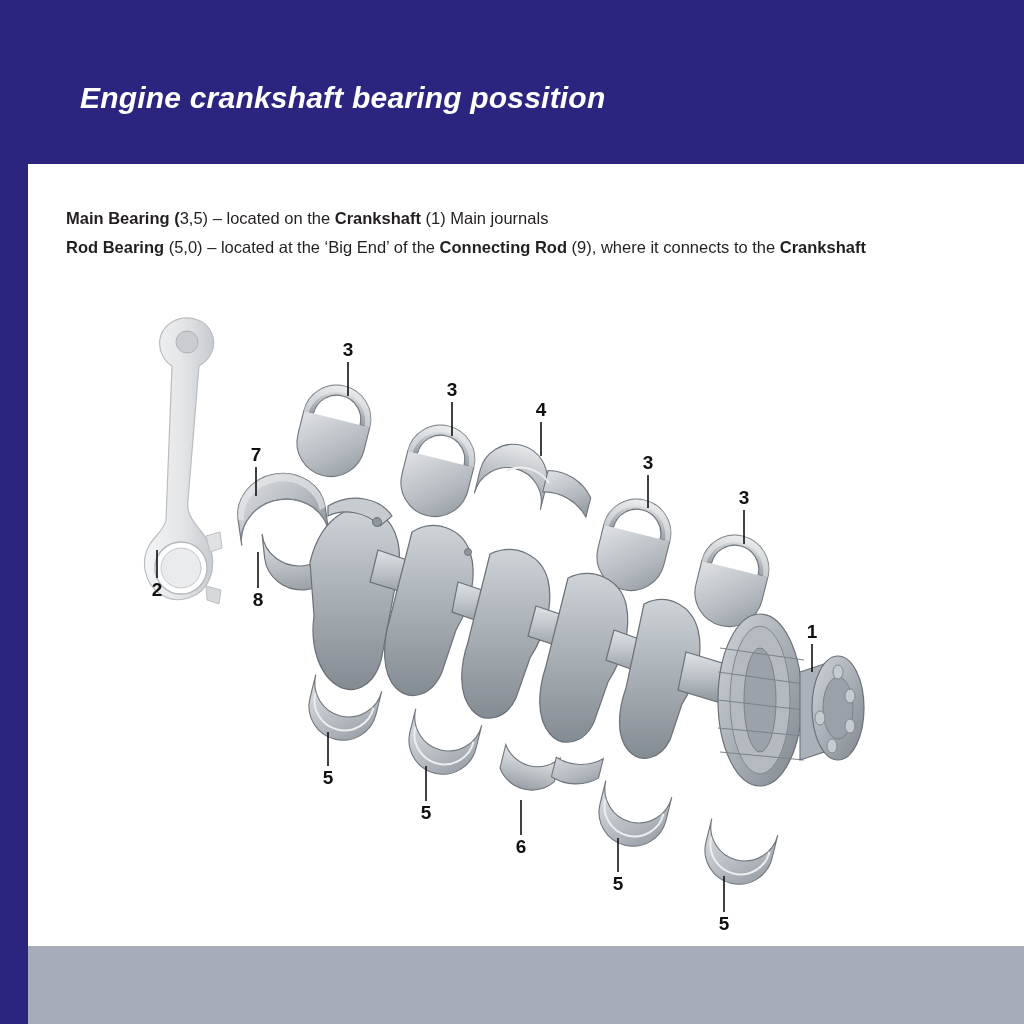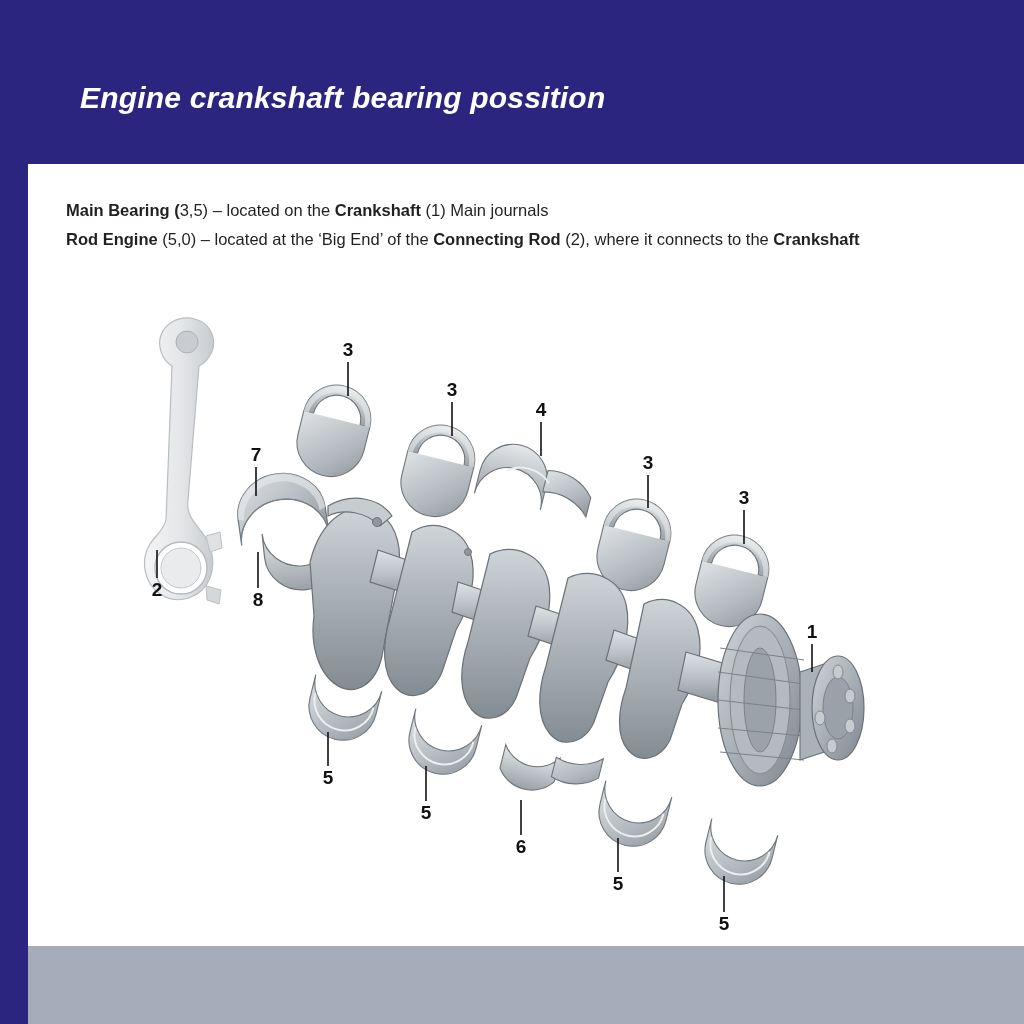--- a/index.html
+++ b/index.html
@@ -47,21 +47,21 @@
     font-size: 30px;
     font-weight: bold;
     font-style: italic;
     letter-spacing: 0.2px;
     white-space: nowrap;
   }
   
   .copy {
     position: absolute;
     left: 66px;
-    top: 196px;
+    top: 204px;
     width: 930px;
     color: #231f20;
     font-size: 16.5px;
     line-height: 29px;
   }
   .copy .line { white-space: nowrap; }
   .copy b { font-weight: bold; }
 
   
   .footer-band {
@@ -107,21 +107,21 @@
 
   <div class="header">
     <div class="header-title">Engine crankshaft bearing possition</div>
   </div>
 
   <div class="copy">
     <div class="line">
       <b>Main Bearing (</b><span>3,5) – located on the </span><b>Crankshaft</b><span> (1) Main journals</span>
     </div>
     <div class="line">
-      <b>Rod Engine</b><span> (5,0) – located at the ‘Big End’ of the </span><b>Connecting Rod</b><span> (2), where it connects to the </span><b>Crankshaft</b>
+      <b>Rod Bearing</b><span> (5,0) – located at the ‘Big End’ of the </span><b>Connecting Rod</b><span> (9), where it connects to the </span><b>Crankshaft</b>
     </div>
   </div>
 
   <div class="diagram">
     <svg width="940" height="640" viewBox="0 0 940 640" xmlns="http://www.w3.org/2000/svg">
       <defs>
         <linearGradient id="gShell" x1="0" y1="0" x2="0" y2="1">
           <stop offset="0%" stop-color="#e6e8ea"></stop>
           <stop offset="45%" stop-color="#c3c8cc"></stop>
           <stop offset="100%" stop-color="#9aa1a7"></stop>

